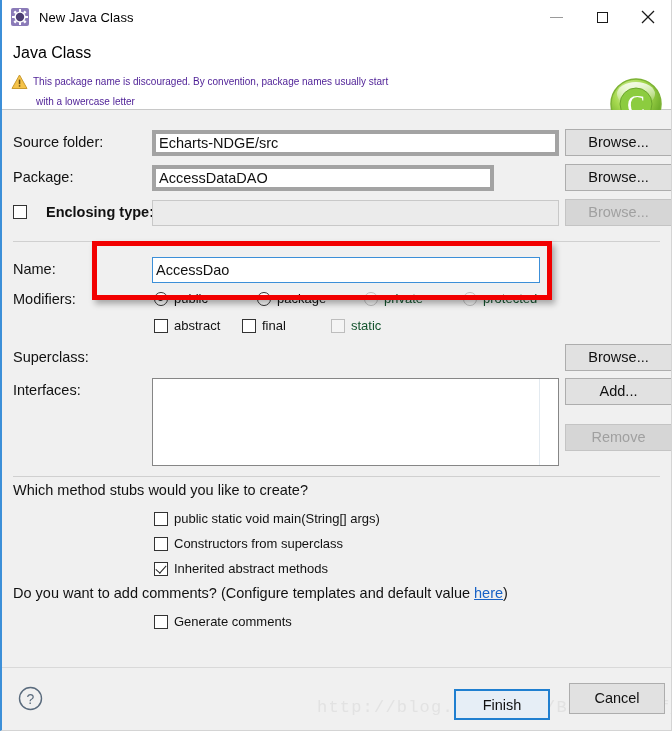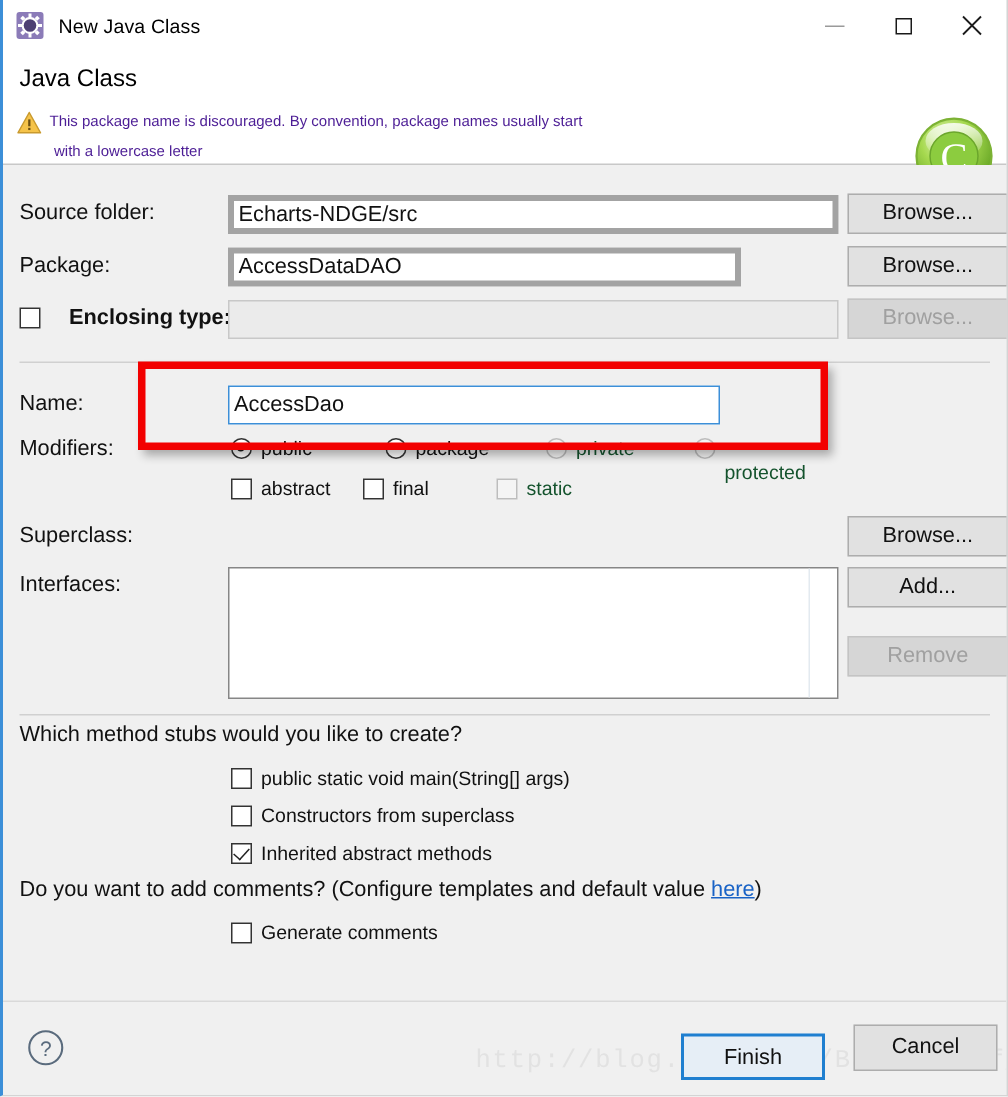--- a/index.html
+++ b/index.html
@@ -379,37 +379,37 @@
       <div class="cb" style="left:11px; top:5px;"></div>
       <div class="lbl" style="left:44px;font-weight:bold;">Enclosing type:</div>
       <input class="field disabled" style="top: 0px; width: 407px;" disabled="" value="">
       <button class="btn disabled" style="left:563px; top:-1px;" disabled="">Browse...</button>
     </div>
 
     <div class="sep" style="top:131px;"></div>
 
     <div class="row" style="top:147px;">
       <div class="lbl">Name:</div>
-      <input class="field focused" style="top: 0px; width: 328px;" value="AccessDao">
+      <input class="field focused" style="top: 0px; width: 388px;" value="AccessDao">
     </div>
 
     <div class="row" style="top:177px;">
       <div class="lbl">Modifiers:</div>
 
       <div class="radio checked" style="left:152px; top:5px;"></div>
       <div class="opt-label" style="left:172px; top:4px;">public</div>
 
       <div class="radio" style="left:255px; top:5px;"></div>
       <div class="opt-label" style="left:275px; top:4px;">package</div>
 
       <div class="radio disabled" style="left:362px; top:5px;"></div>
       <div class="opt-label disabled" style="left:382px; top:4px;">private</div>
 
       <div class="radio disabled" style="left:461px; top:5px;"></div>
-      <div class="opt-label disabled" style="left:481px; top:20px;">protected</div>
+      <div class="opt-label disabled" style="left:481px; top:4px;">protected</div>
     </div>
 
     <div class="row" style="top:204px;">
       <div class="cb" style="left:152px; top:5px;"></div>
       <div class="opt-label" style="left:172px; top:4px;">abstract</div>
 
       <div class="cb" style="left:240px; top:5px;"></div>
       <div class="opt-label" style="left:260px; top:4px;">final</div>
 
       <div class="cb disabled" style="left:329px; top:5px;"></div>

